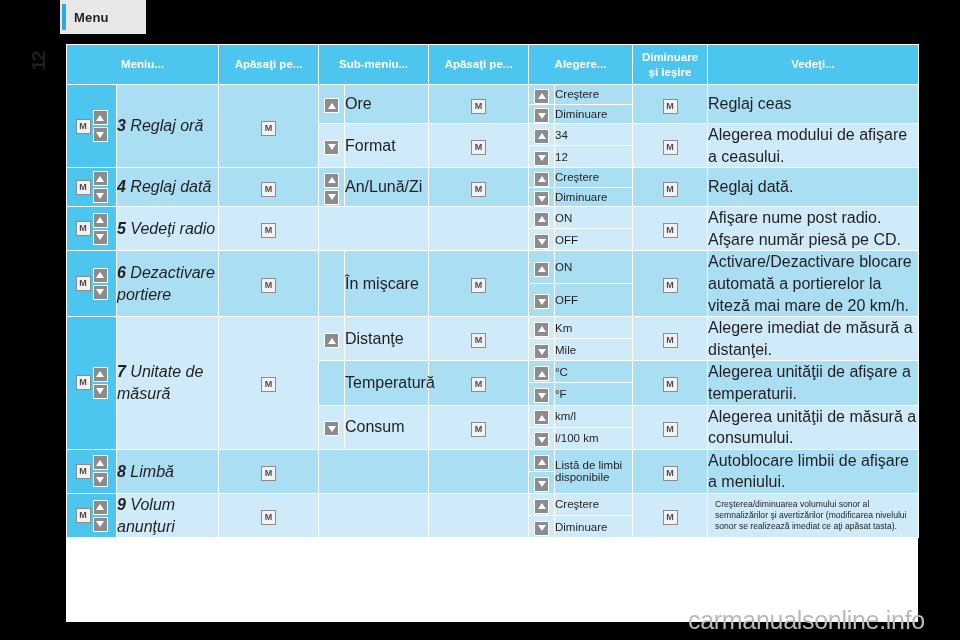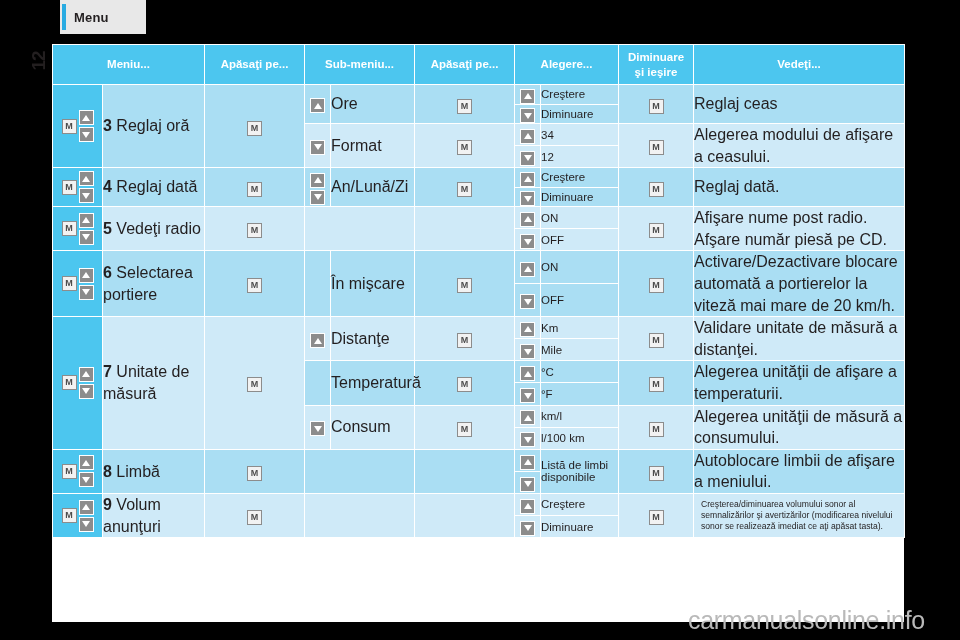--- a/index.html
+++ b/index.html
@@ -48,21 +48,21 @@
     font-weight: bold;
     transform: rotate(-90deg);
     transform-origin: center center;
     display: flex; align-items: center; justify-content: center;
     letter-spacing: -1px;
   }
 
   
   .tbl-wrap {
     position: absolute;
-    left: 52px; top: 44px;
+    left: 66px; top: 44px;
     width: 852px; height: 578px;
     background: #ffffff;
   }
   table.mt {
     border-collapse: collapse;
     table-layout: fixed;
     width: 852px;
   }
   table.mt td, table.mt th {
     border: 1px solid #ffffff;
@@ -131,21 +131,21 @@
 
   .mcell { text-align: center; }
   .txt {
     font-size: 16px;
     color: #231f20;
     line-height: 1.35;
     padding: 5px 8px;
   }
   .txt.small { font-size: 8.6px; line-height: 1.3; padding: 4px 7px; }
   .txt .num { font-weight: bold; }
-  .menu-txt { padding-left: 10px; }
+  .menu-txt { padding-left: 10px; font-style: italic; }
   .arrcell { text-align: center; width: 26px; padding: 3px 0; }
   .choice {
     font-size: 11.5px;
     color: #231f20;
     padding: 4px 8px;
   }
 
   
   .watermark {
     position: absolute;
@@ -318,21 +318,21 @@
                 <span class="key m">M</span>
                 <span class="arrstack">
                   <span class="key up">
                     <span class="tri"></span>
                   </span>
                   <span class="key down">
                     <span class="tri"></span>
                   </span>
                 </span>
               </span></td>
-            <td class="sh-mid txt menu-txt" rowspan="2"><span class="num">6</span> <span>Selectarea portiere</span></td>
+            <td class="sh-mid txt menu-txt" rowspan="2"><span class="num">6</span> <span>Dezactivare portiere</span></td>
             <td class="sh-mid mcell" rowspan="2"><span class="key m">M</span></td>
             <td class="sh-mid arrcell" rowspan="2"></td>
             <td class="sh-mid txt" rowspan="2">În mişcare</td>
             <td class="sh-mid mcell" rowspan="2"><span class="key m">M</span></td>
             <td class="sh-mid arrcell"><span class="key up">
                 <span class="tri"></span>
               </span></td>
             <td class="sh-mid choice">ON</td>
             <td class="sh-mid mcell" rowspan="2"><span class="key m">M</span></td>
             <td class="sh-mid txt" rowspan="2">Activare/Dezactivare blocare automată a portierelor la viteză mai mare de 20 km/h.</td>
@@ -360,21 +360,21 @@
             <td class="sh-light arrcell" rowspan="2"><span class="key up">
                 <span class="tri"></span>
               </span></td>
             <td class="sh-light txt" rowspan="2">Distanţe</td>
             <td class="sh-light mcell" rowspan="2"><span class="key m">M</span></td>
             <td class="sh-light arrcell"><span class="key up">
                 <span class="tri"></span>
               </span></td>
             <td class="sh-light choice">Km</td>
             <td class="sh-light mcell" rowspan="2"><span class="key m">M</span></td>
-            <td class="sh-light txt" rowspan="2">Validare unitate de măsură a distanţei.</td>
+            <td class="sh-light txt" rowspan="2">Alegere imediat de măsură a distanţei.</td>
           </tr>
           <tr>
             <td class="sh-light arrcell"><span class="key down">
                 <span class="tri"></span>
               </span></td>
             <td class="sh-light choice">Mile</td>
           </tr>
           <tr>
             <td class="sh-mid arrcell" rowspan="2"></td>
             <td class="sh-mid txt" rowspan="2">Temperatură</td>

